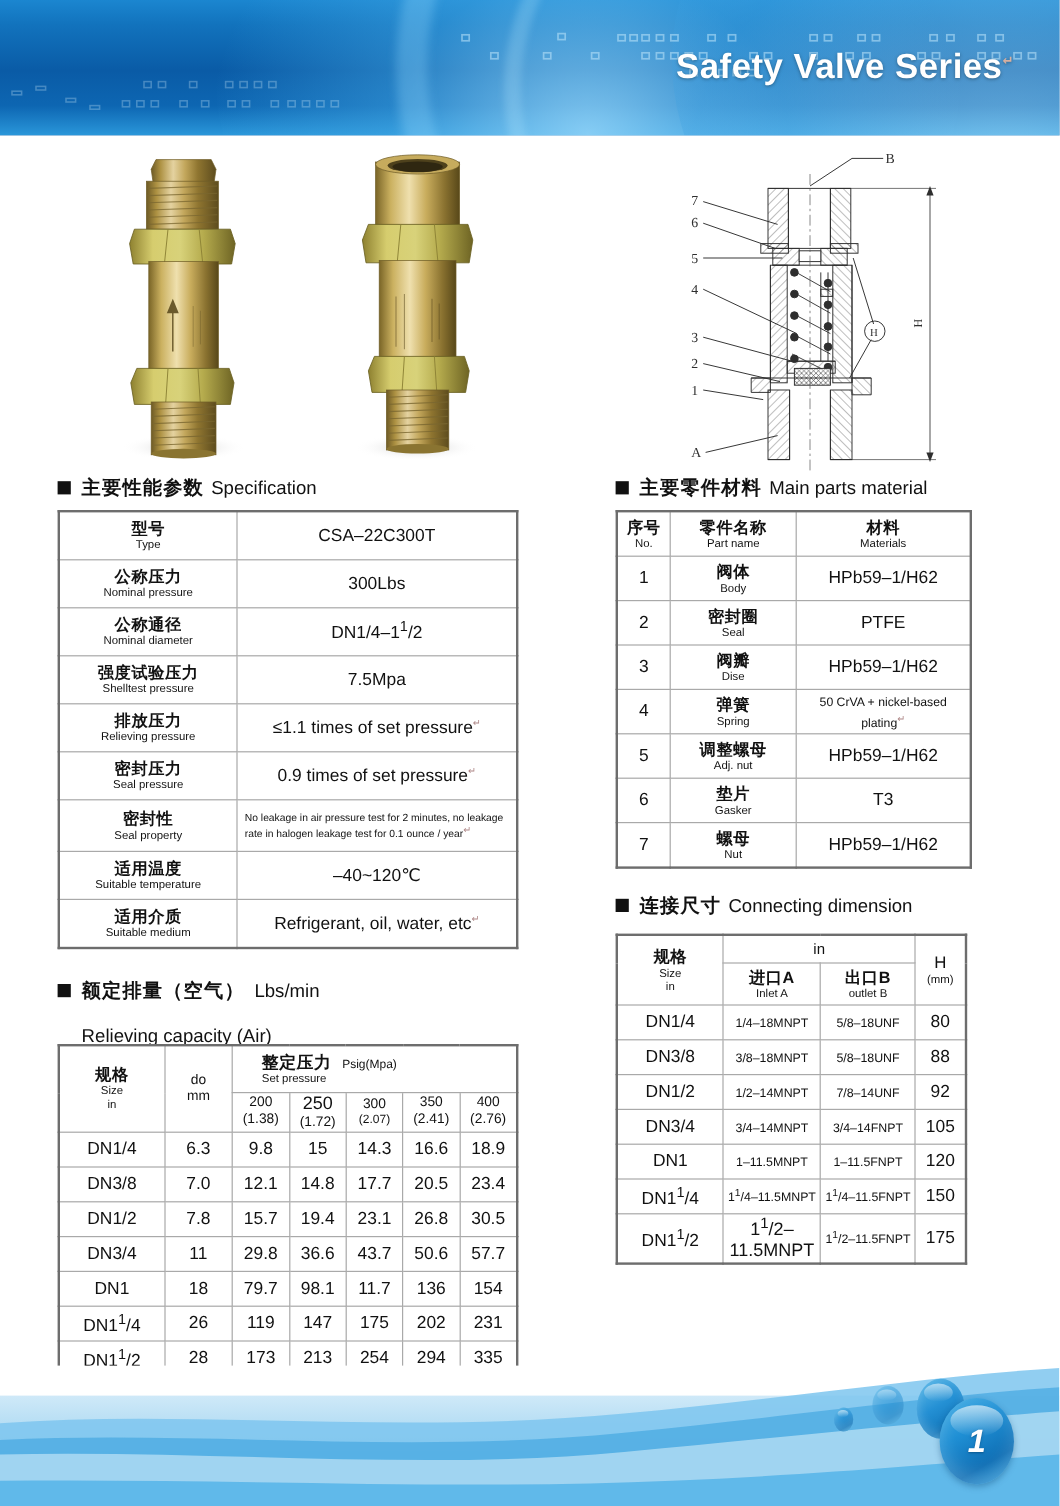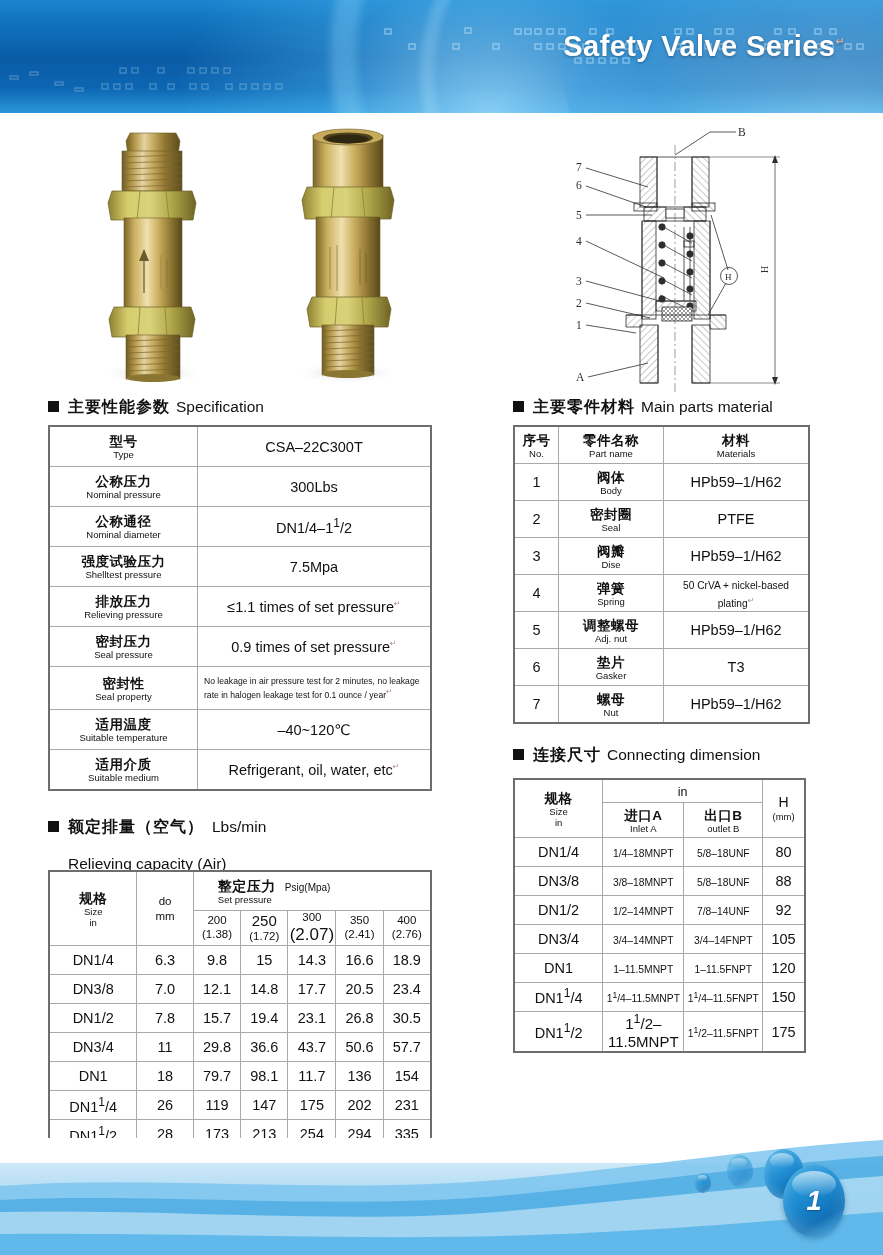--- a/index.html
+++ b/index.html
@@ -16,21 +16,21 @@
   .banner .glow{position:absolute;left:180px;top:-140px;width:620px;height:420px;border-radius:50%;
     background:radial-gradient(ellipse at 50% 60%,rgba(150,215,250,.85) 0%,rgba(70,170,230,.45) 38%,rgba(10,90,160,0) 72%);}
   .banner .glow2{position:absolute;left:560px;top:-210px;width:700px;height:520px;border-radius:50%;
     background:radial-gradient(ellipse at 40% 70%,rgba(190,235,255,.55) 0%,rgba(60,160,225,.30) 45%,rgba(10,90,160,0) 75%);}
   .banner .arc{position:absolute;left:330px;top:-290px;width:900px;height:640px;border-radius:50%;
     border:26px solid rgba(150,220,255,.30);filter:blur(4px);}
   .banner .arc2{position:absolute;left:420px;top:-200px;width:760px;height:520px;border-radius:50%;
     border:14px solid rgba(190,235,255,.22);filter:blur(3px);}
   .banner .dots{position:absolute;right:8px;top:24px;width:500px;height:56px;opacity:.55;}
   .banner .dotsL{position:absolute;left:0px;top:62px;width:400px;height:42px;opacity:.40;}
-  .banner-title{position:absolute;right:38px;top:30px;color:#ffffff;font-size:29px;
+  .banner-title{position:absolute;right:38px;top:40px;color:#ffffff;font-size:29px;
     font-weight:bold;letter-spacing:.4px;text-shadow:0 1px 3px rgba(0,0,0,.35);}
   .banner-title .mark{font-size:11px;color:#d8b0a0;vertical-align:super;}
 
   
   .content{position:absolute;left:0;top:113px;width:883px;height:1025px;background:#fff;}
 
   
   .photos{position:absolute;left:60px;top:8px;width:390px;height:275px;}
 
   
@@ -470,21 +470,21 @@
           <td style="width:47px;height:31px;">
             <span style="font-size:11.5px;line-height:1.2;display:block;">200</span>
             <span style="font-size:11.5px;line-height:1.2;display:block;">(1.38)</span>
           </td>
           <td style="width:47px;height:31px;">
             <span style="font-size:15px;line-height:1.2;display:block;">250</span>
             <span style="font-size:11.5px;line-height:1.2;display:block;">(1.72)</span>
           </td>
           <td style="width:47px;height:31px;">
             <span style="font-size:11.5px;line-height:1.2;display:block;">300</span>
-            <span style="font-size:17px;line-height:1.2;display:block;">(2.07)</span>
+            <span style="font-size:10px;line-height:1.2;display:block;">(2.07)</span>
           </td>
           <td style="width:47px;height:31px;">
             <span style="font-size:11.5px;line-height:1.2;display:block;">350</span>
             <span style="font-size:11.5px;line-height:1.2;display:block;">(2.41)</span>
           </td>
           <td style="width:47px;height:31px;">
             <span style="font-size:11.5px;line-height:1.2;display:block;">400</span>
             <span style="font-size:11.5px;line-height:1.2;display:block;">(2.76)</span>
           </td>
         </tr>

